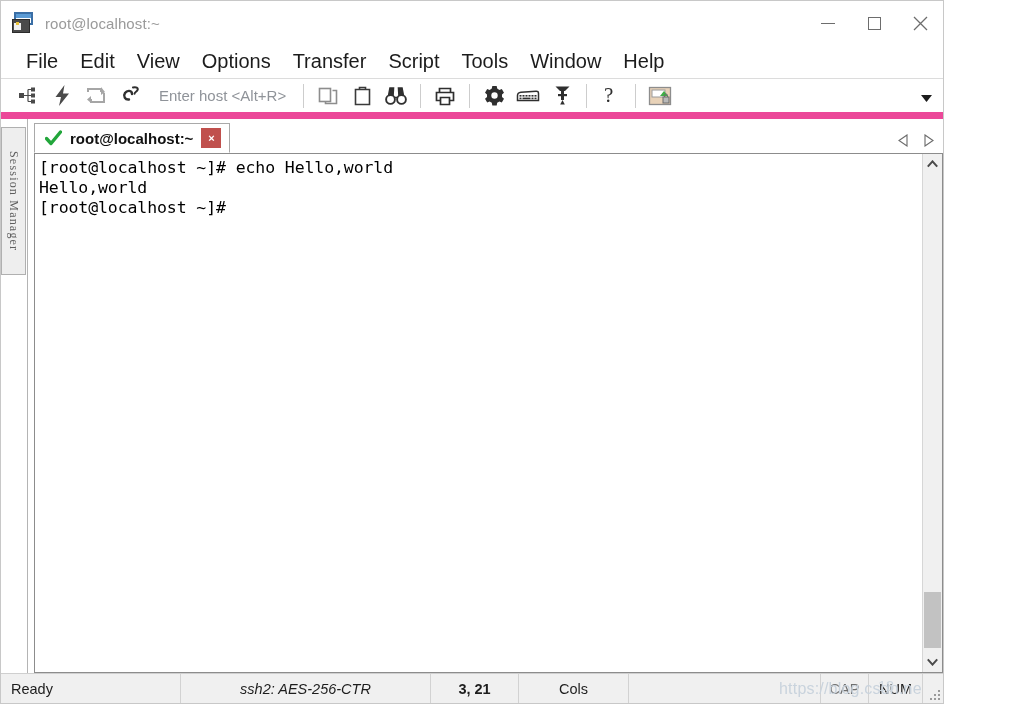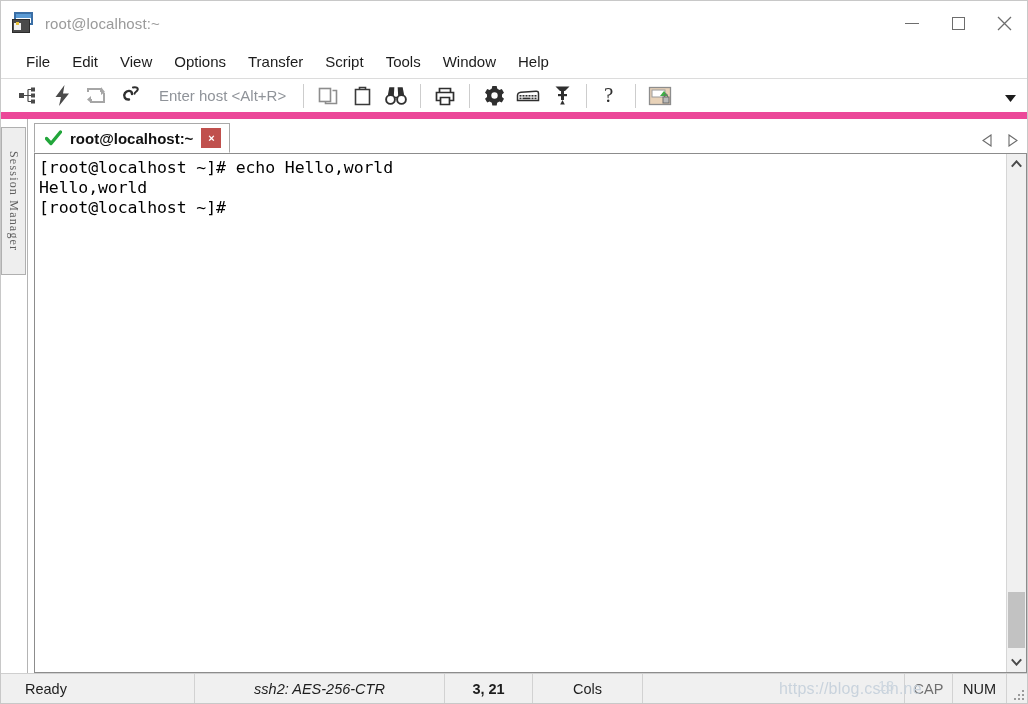--- a/index.html
+++ b/index.html
@@ -3,21 +3,21 @@
 <meta charset="utf-8">
 <style>
   * { box-sizing: border-box; margin: 0; padding: 0; }
   html, body {
     width: 1028px; height: 704px;
     font-family: "Liberation Sans", sans-serif;
     background: #ffffff;
     overflow: hidden;
   }
   .app {
-    width: 1028px; height: 704px;
+    width: 944px; height: 704px;
     display: flex; flex-direction: column;
     background: #6d28d9;
     border: 1px solid #c8c8c8;
     position: relative;
   }
 
   
   .titlebar {
     height: 44px; min-height: 44px;
     display: flex; align-items: center;
@@ -75,21 +75,21 @@
 
   
   .menubar {
     height: 34px; min-height: 34px;
     display: flex; align-items: center;
     background: #ffffff;
     padding-left: 14px;
     border-bottom: 1px solid #dcdcdc;
   }
   .menu-item {
-    font-size: 15px; color: #1c1c1c;
+    font-size: 20px; color: #1c1c1c;
     padding: 4px 11px;
     white-space: nowrap;
   }
 
   
   .toolbar {
     height: 40px; min-height: 40px;
     display: flex; align-items: center;
     background: #ffffff;
     border-bottom: 7px solid #ec4899;
@@ -228,21 +228,20 @@
     background: #c2c2c2;
   }
 
   
   .statusbar {
     height: 30px; min-height: 30px;
     display: flex; align-items: stretch;
     background: #f0f0f0;
     border-top: 1px solid #cfcfcf;
     position: relative;
-    padding-left: 14px;
   }
   .sb-cell {
     display: flex; align-items: center;
     font-size: 14.5px; color: #1d1d1d;
     padding: 0 10px;
     border-right: 1px solid #d2d2d2;
     white-space: nowrap;
   }
   .sb-ready { width: 180px; }
   .sb-cipher { width: 250px; justify-content: center; font-style: italic; }

